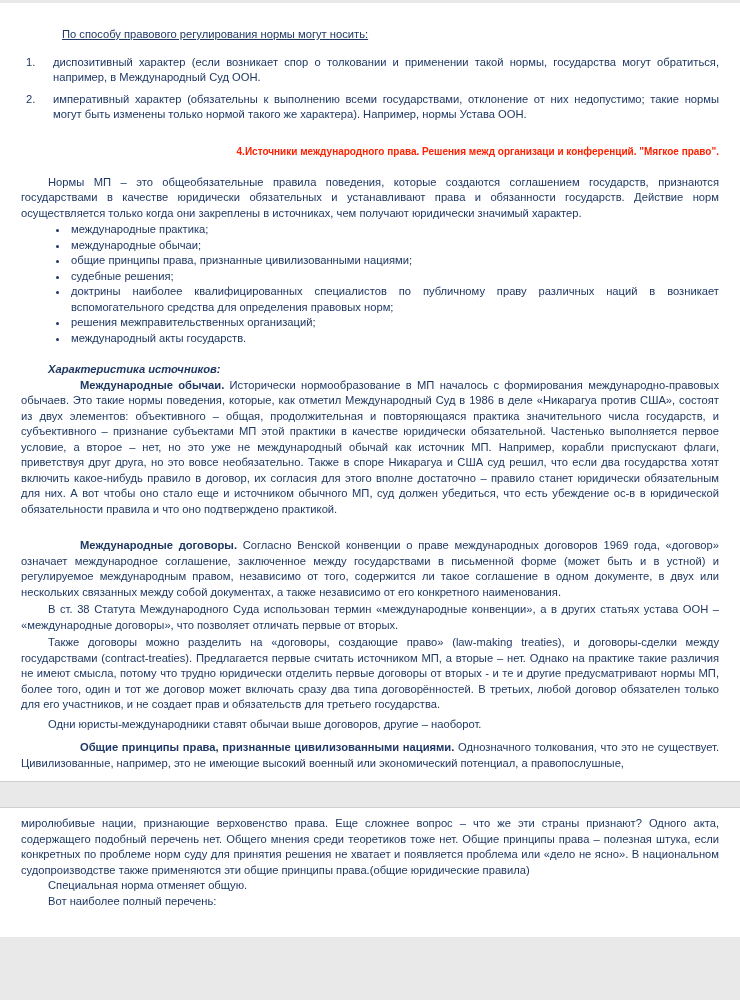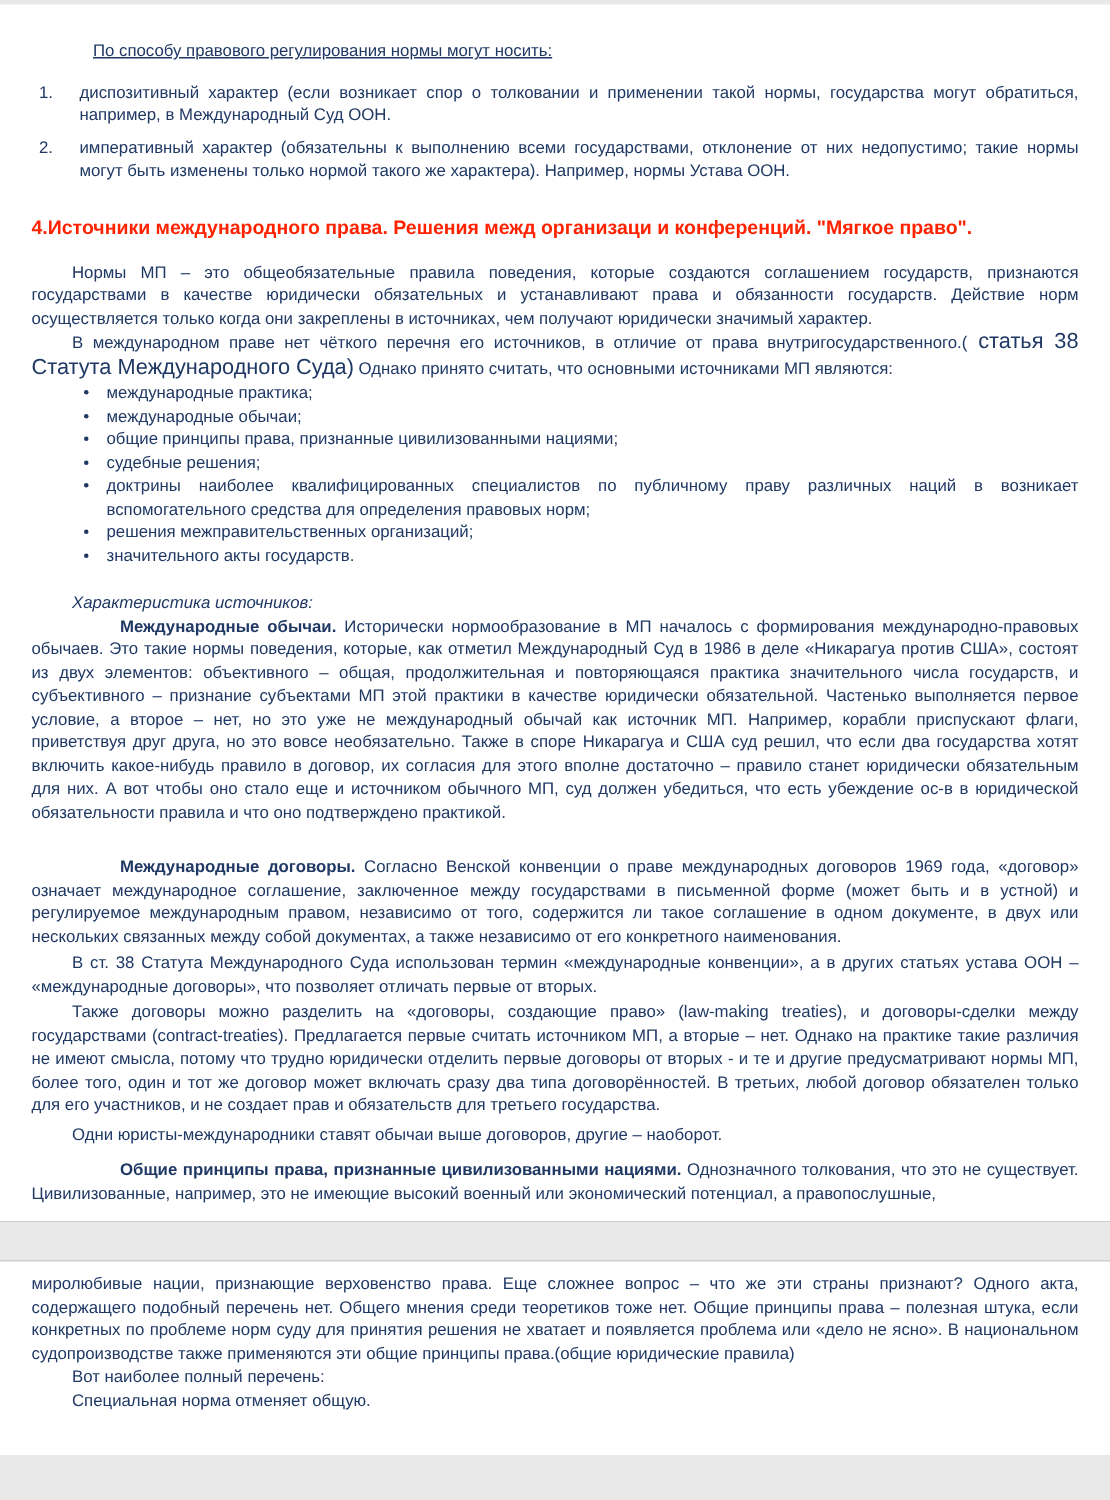--- a/index.html
+++ b/index.html
@@ -22,27 +22,27 @@
   p { margin: 0; }
   .indent { text-indent: 27px; }
   .u { text-decoration: underline; padding-left: 41px; }
   .intro-heading { margin-bottom: 12px; text-align: left; }
   .num-list { margin: 0 0 20px 0; padding: 0; list-style: none; }
   .num-item { display: flex; margin-bottom: 6px; }
   .num { flex: 0 0 32px; padding-left: 5px; }
   .num-text { flex: 1; text-align: justify; }
   .section-heading {
     color: var(--accent, #ff2200);
-    font-size: 13px; line-height: 17px; font-weight: bold;
-    margin: 0 0 15px 0; text-align: left;
+    font-size: 10px; line-height: 17px; font-weight: bold;
+    margin: 0 0 15px 0; text-align: right;
   }
   .statute { font-size: 14.5px; }
   .bullets { margin: 1px 0 16px 0; padding-left: 48px; }
   .bullets li { margin: 0; padding-left: 2px; }
-  .char-heading { font-weight: normal; font-style: italic; text-align: left; }
+  .char-heading { font-weight: bold; font-style: italic; text-align: left; }
   b { font-weight: bold; padding-left: 32px; }
   .mt-xs { margin-top: 2px; }
   .mt-4  { margin-top: 4px; }
   .mt-sm { margin-top: 21px; }
   .mt-lg { margin-top: 8px; }
 </style>
 </head>
 <body>
 
 <div>
@@ -60,30 +60,29 @@
       <li class="num-item">
         <span class="num">2.</span>
         <span class="num-text">императивный характер (обязательны к выполнению всеми государствами, отклонение от них недопустимо; такие нормы могут быть изменены только нормой такого же характера). Например, нормы Устава ООН.</span>
       </li>
     </ol>
 
     <h2 class="section-heading">4.Источники международного права. Решения межд организаци и конференций. "Мягкое право".</h2>
 
     <p class="indent">Нормы МП – это общеобязательные правила поведения, которые создаются соглашением государств, признаются государствами в качестве юридически обязательных и устанавливают права и обязанности государств. Действие норм осуществляется только когда они закреплены в источниках, чем получают юридически значимый характер.</p>
 
-    <p class="indent"><span>В международном праве нет чёткого перечня его источников, в отличие от права внутригосударственного.(</span><span class="statute"> статья 38 Статута Международного Суда)</span><span> Однако принято считать, что основными источниками МП являются:</span></p>
 
     <ul class="bullets">
       <li>международные практика;</li>
       <li>международные обычаи;</li>
       <li>общие принципы права, признанные цивилизованными нациями;</li>
       <li>судебные решения;</li>
       <li>доктрины наиболее квалифицированных специалистов по публичному праву различных наций в возникает вспомогательного средства для определения правовых норм;</li>
       <li>решения межправительственных организаций;</li>
-      <li>значительного акты государств.</li>
+      <li>международный акты государств.</li>
     </ul>
 
     <p class="indent char-heading">Характеристика источников:</p>
 
     <p class="indent"><b>Международные обычаи.</b><span> Исторически нормообразование в МП началось с формирования международно-правовых обычаев. Это такие нормы поведения, которые, как отметил Международный Суд в 1986 в деле «Никарагуа против США», состоят из двух элементов: объективного – общая, продолжительная и повторяющаяся практика значительного числа государств, и субъективного – признание субъектами МП этой практики в качестве юридически обязательной. Частенько выполняется первое условие, а второе – нет, но это уже не международный обычай как источник МП. Например, корабли приспускают флаги, приветствуя друг друга, но это вовсе необязательно. Также в споре Никарагуа и США суд решил, что если два государства хотят включить какое-нибудь правило в договор, их согласия для этого вполне достаточно – правило станет юридически обязательным для них. А вот чтобы оно стало еще и источником обычного МП, суд должен убедиться, что есть убеждение ос-в в юридической обязательности правила и что оно подтверждено практикой.</span></p>
 
     <p class="indent mt-sm"><b>Международные договоры.</b><span> Согласно Венской конвенции о праве международных договоров 1969 года, «договор» означает международное соглашение, заключенное между государствами в письменной форме (может быть и в устной) и регулируемое международным правом, независимо от того, содержится ли такое соглашение в одном документе, в двух или нескольких связанных между собой документах, а также независимо от его конкретного наименования.</span></p>
 
     <p class="indent mt-xs">В ст. 38 Статута Международного Суда использован термин «международные конвенции», а в других статьях устава ООН – «международные договоры», что позволяет отличать первые от вторых.</p>
 
@@ -92,16 +91,16 @@
     <p class="indent mt-4">Одни юристы-международники ставят обычаи выше договоров, другие – наоборот.</p>
 
     <p class="indent mt-lg"><b>Общие принципы права, признанные цивилизованными нациями.</b><span> Однозначного толкования, что это не существует. Цивилизованные, например, это не имеющие высокий военный или экономический потенциал, а правопослушные,</span></p>
 
   </div>
 
   <div class="page-gap"></div>
 
   <div class="page page2">
     <p>миролюбивые нации, признающие верховенство права. Еще сложнее вопрос – что же эти страны признают? Одного акта, содержащего подобный перечень нет. Общего мнения среди теоретиков тоже нет. Общие принципы права – полезная штука, если конкретных по проблеме норм суду для принятия решения не хватает и появляется проблема или «дело не ясно». В национальном судопроизводстве также применяются эти общие принципы права.(общие юридические правила)</p>
+    <p class="indent">Специальная норма отменяет общую.</p>
     <p class="indent">Вот наиболее полный перечень:</p>
-    <p class="indent">Специальная норма отменяет общую.</p>
   </div>
 </div>
 
 </body></html>

